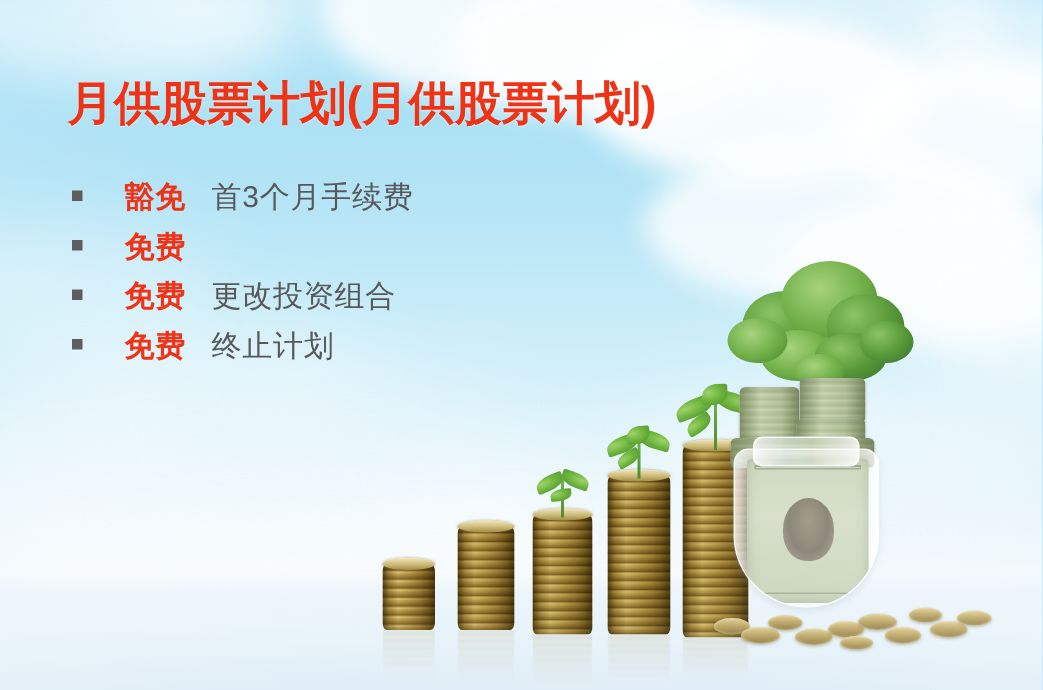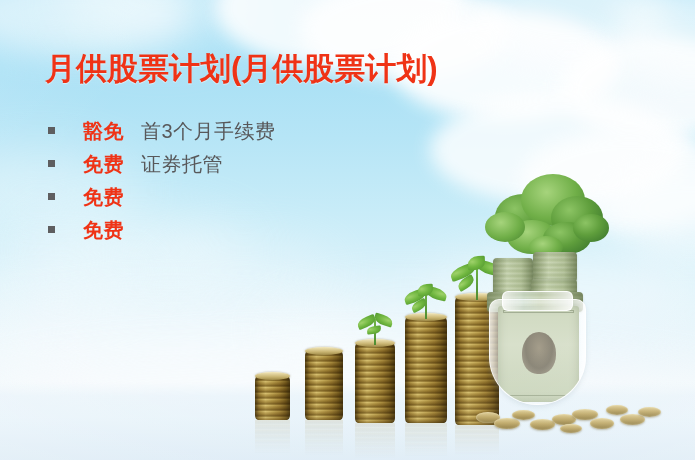--- a/index.html
+++ b/index.html
@@ -377,26 +377,27 @@
 
     <ul class="bullets">
       <li class="bullet-row">
         <span class="bullet-marker"></span>
         <span class="b-hi">豁免</span>
         <span class="b-rest">首3个月手续费</span>
       </li>
       <li class="bullet-row">
         <span class="bullet-marker"></span>
         <span class="b-hi">免费</span>
-        <span class="b-rest">证券托管</span>
       </li>
       <li class="bullet-row">
         <span class="bullet-marker"></span>
         <span class="b-hi">免费</span>
+        <span class="b-rest">更改投资组合</span>
       </li>
       <li class="bullet-row">
         <span class="bullet-marker"></span>
         <span class="b-hi">免费</span>
+        <span class="b-rest">终止计划</span>
       </li>
     </ul>
   </div>
 
 </div>
 
 </body></html>

